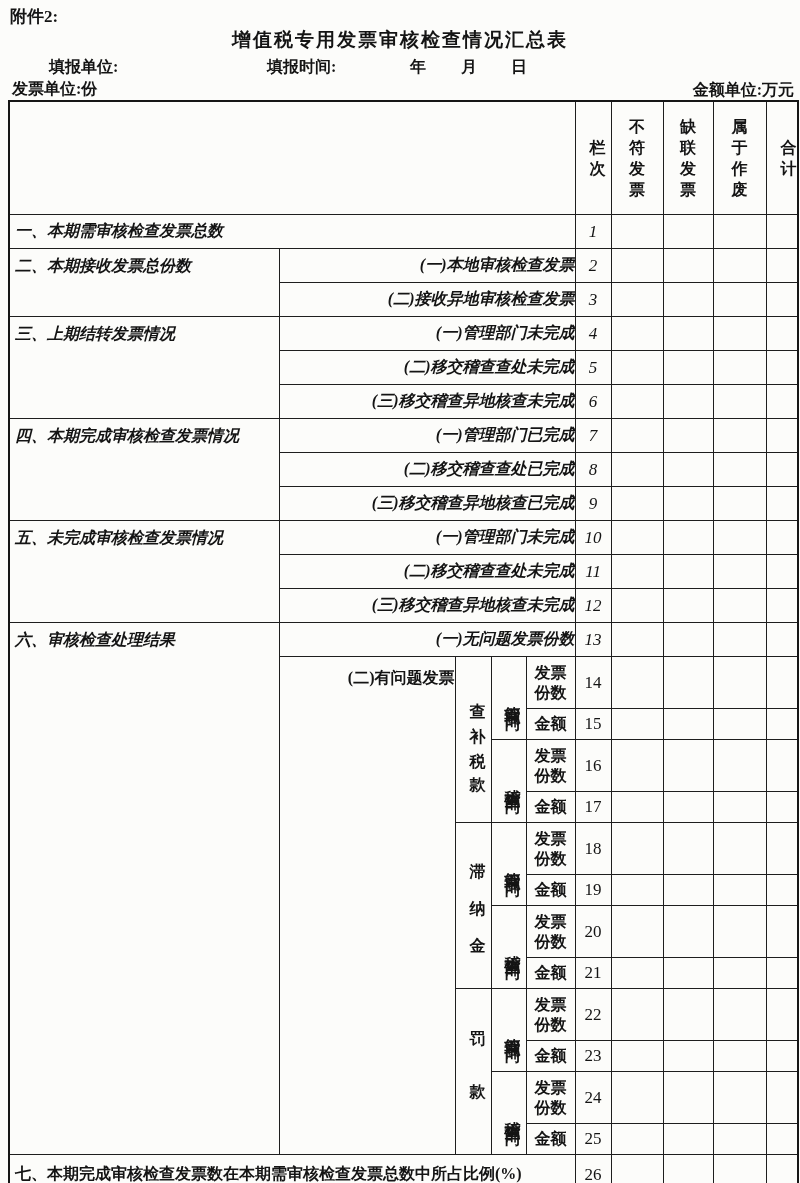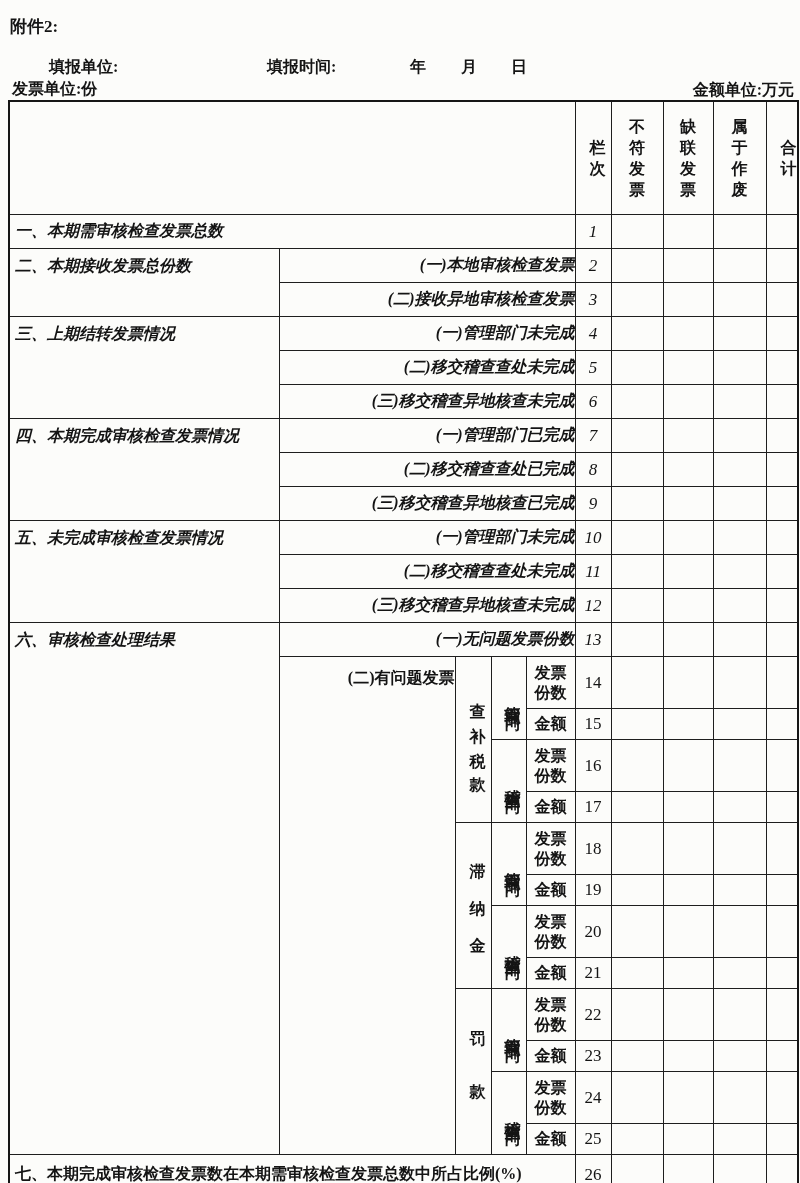--- a/index.html
+++ b/index.html
@@ -3,21 +3,21 @@
 <meta charset="utf-8">
 <style>
   html,body{margin:0;padding:0;overflow:hidden;}
   body{
     width:800px;height:1183px;background:#fcfcfa;color:#141414;
     font-family:"Liberation Serif","DejaVu Serif",serif;
   }
   .page{position:relative;width:800px;height:1183px;}
   .tophead{position:relative;width:800px;height:100px;}
   .abs{position:absolute;white-space:nowrap;}
-  .attachment{left:10px;top:5px;font-size:17px;font-weight:600;margin-top:10px;}
+  .attachment{left:10px;top:5px;font-size:17px;font-weight:600;}
   .title{left:0;top:27px;width:100%;text-align:center;font-size:19px;font-weight:700;letter-spacing:2px;}
   .lbl{font-size:16px;font-weight:600;}
   .filing-unit{left:12px;top:57px;margin-left:37px;}
   .filing-time{left:267px;top:57px;}
   .y-lbl{left:410px;top:57px;}
   .m-lbl{left:461px;top:57px;}
   .d-lbl{left:511px;top:57px;}
   .inv-unit{left:12px;top:79px;}
   .amt-unit{right:6px;top:80px;}
 
@@ -53,20 +53,21 @@
   .vt2{letter-spacing:3.4em;}
   .datacell{background:transparent;}
 </style>
 </head>
 <body>
 
 <div class="page">
 
   <div class="tophead">
     <div class="abs attachment">附件2:</div>
+    <div class="abs title">增值税专用发票审核检查情况汇总表</div>
     <div class="abs lbl filing-unit">填报单位:</div>
     <div class="abs lbl filing-time">填报时间:</div>
     <div class="abs lbl y-lbl">年</div>
     <div class="abs lbl m-lbl">月</div>
     <div class="abs lbl d-lbl">日</div>
     <div class="abs lbl inv-unit">发票单位:份</div>
     <div class="abs lbl amt-unit">金额单位:万元</div>
   </div>
 
   <table class="form">

